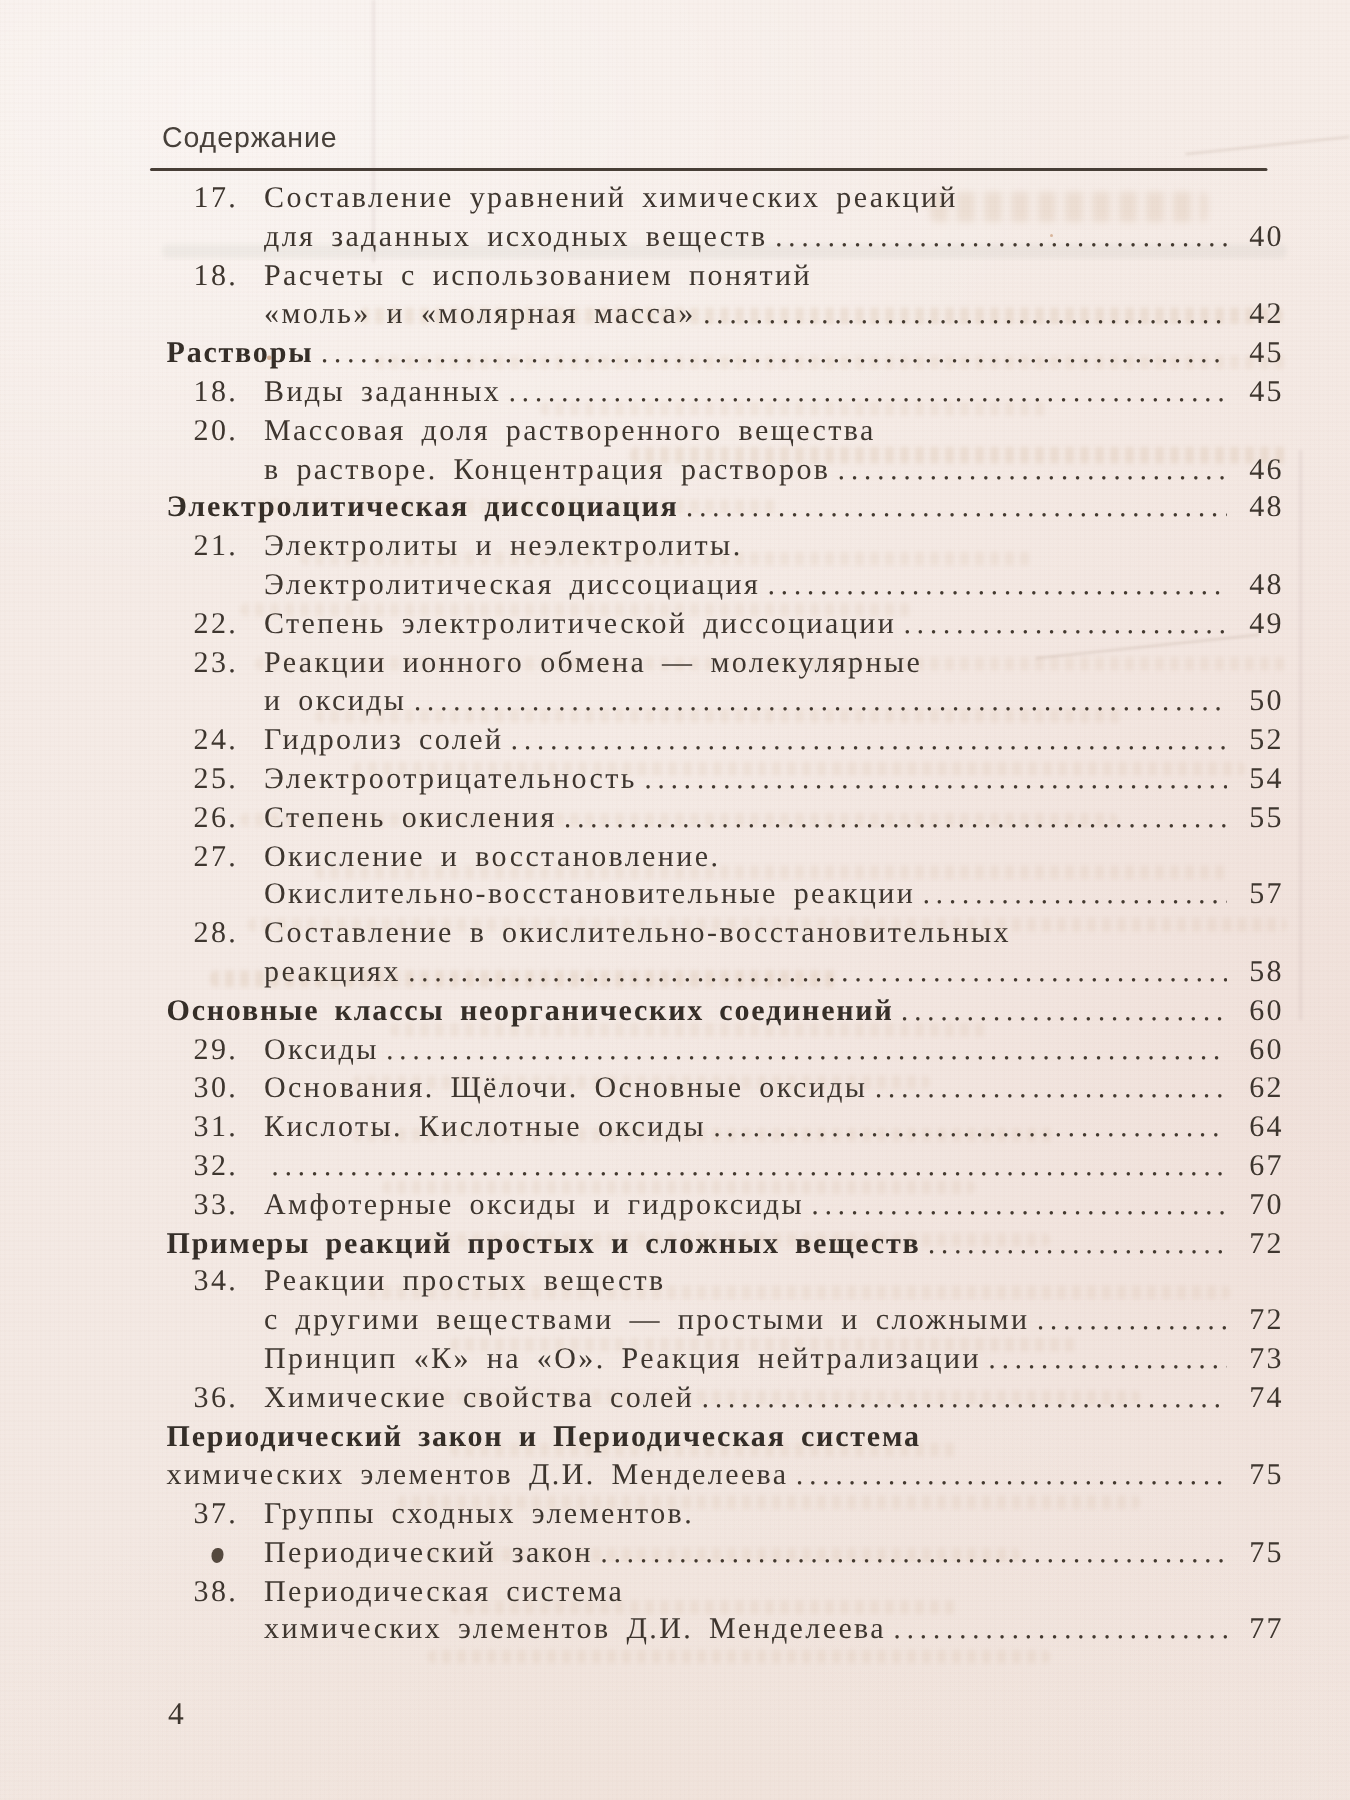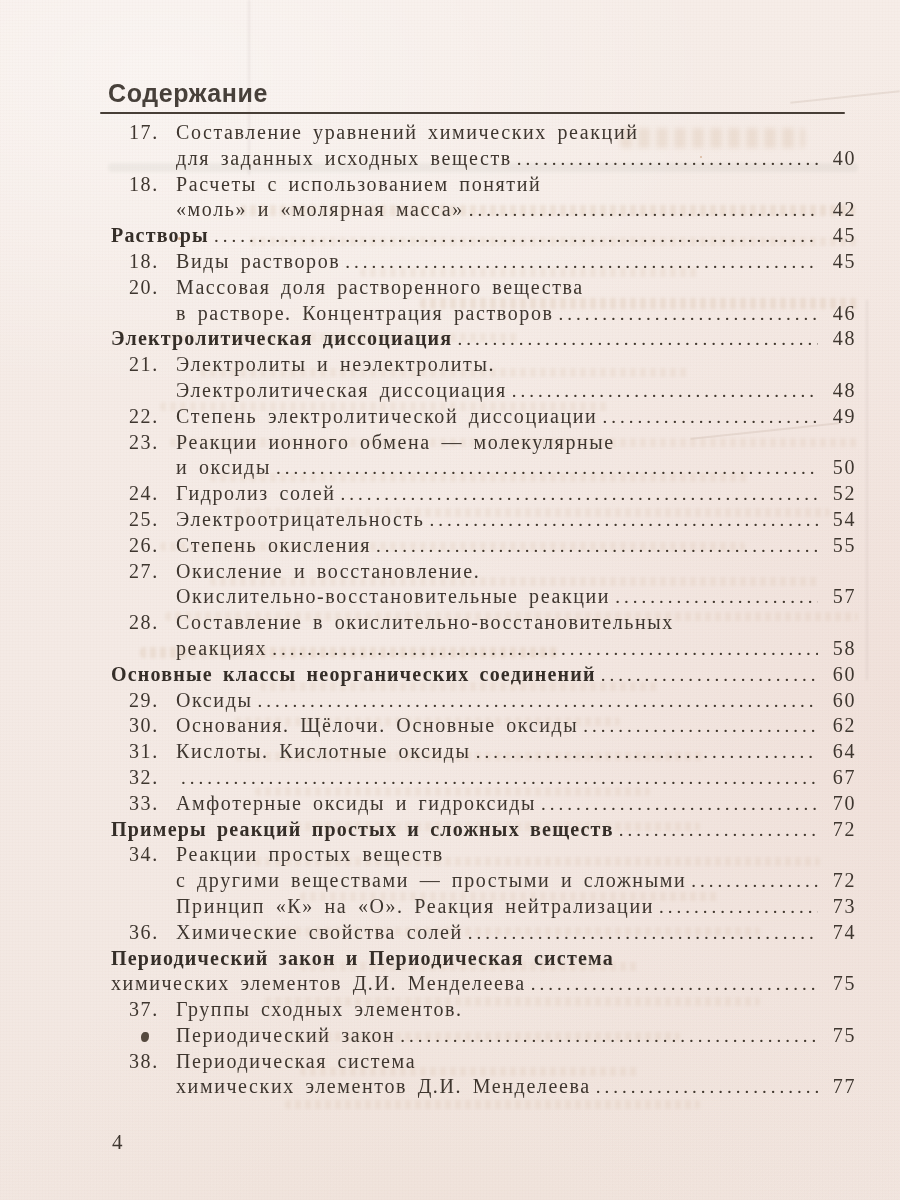--- a/index.html
+++ b/index.html
@@ -27,23 +27,22 @@
   .band.bold{opacity:.2;height:11px;}
   .band.gray{background:linear-gradient(rgba(138,144,134,.55), rgba(138,144,134,.55));opacity:.16;filter:blur(1.8px);}
   .band.title-ghost{height:20px;opacity:.17;filter:blur(2.6px);
     background:repeating-linear-gradient(90deg, rgba(168,118,66,.7) 0 12px, rgba(168,118,66,0) 12px 18px);}
   .crease{position:absolute;background:rgba(125,100,88,.09);filter:blur(1px);}
   .scratch{position:absolute;height:2px;background:rgba(150,120,100,.14);filter:blur(.6px);transform:rotate(-6deg);}
   .speck{position:absolute;border-radius:50%;}
   .header{position:absolute;left:100px;top:80px;width:745px;z-index:2;}
   .title{
     font-family:"Liberation Sans","DejaVu Sans",sans-serif;
-    font-size:25px;line-height:26px;color:#47403a;letter-spacing:.6px;
+    font-size:19px;line-height:26px;color:#47403a;letter-spacing:.6px;
     padding-left:8px;
-    font-weight:bold;
   }
   .rule{margin-top:6px;height:2px;background:#473e36;border-radius:1px;}
   .toc{position:absolute;left:111px;top:121px;width:745px;z-index:2;}
   .line{
     display:flex;align-items:baseline;height:25.8px;
     font-size:20px;letter-spacing:1.6px;word-spacing:4px;white-space:nowrap;
   }
   .line .num{flex:0 0 65px;box-sizing:border-box;padding-left:18px;}
   .line .txt{flex:0 0 auto;}
   .line.section .txt{font-weight:bold;color:#352e28;letter-spacing:1.2px;}
@@ -125,21 +124,21 @@
         <span class="dots">........................................................................................................................</span>
         <span class="pg">42</span>
       </div>
       <div class="line section">
         <span class="txt">Растворы</span>
         <span class="dots">........................................................................................................................</span>
         <span class="pg">45</span>
       </div>
       <div class="line item">
         <span class="num">18.</span>
-        <span class="txt">Виды растворов</span>
+        <span class="txt">Виды заданных</span>
         <span class="dots">........................................................................................................................</span>
         <span class="pg">45</span>
       </div>
       <div class="line item">
         <span class="num">20.</span>
         <span class="txt">Массовая доля растворенного вещества</span>
       </div>
       <div class="line cont">
         <span class="num"></span>
         <span class="txt">в растворе. Концентрация растворов</span>

